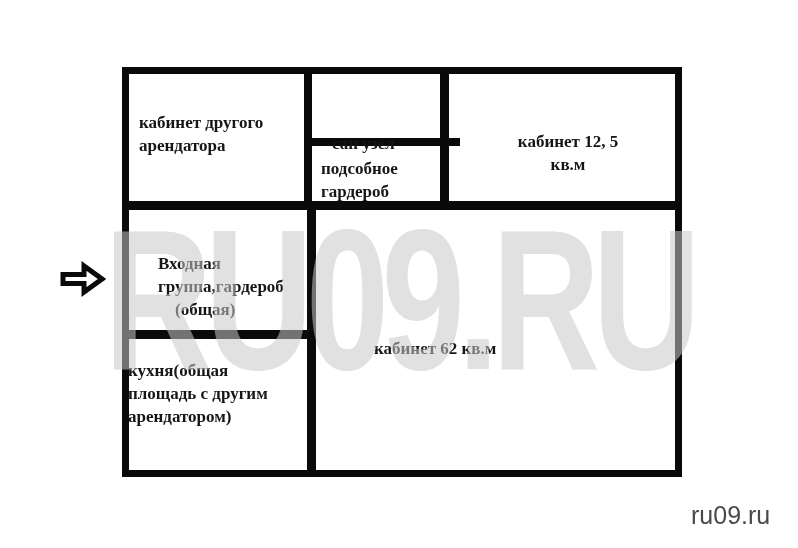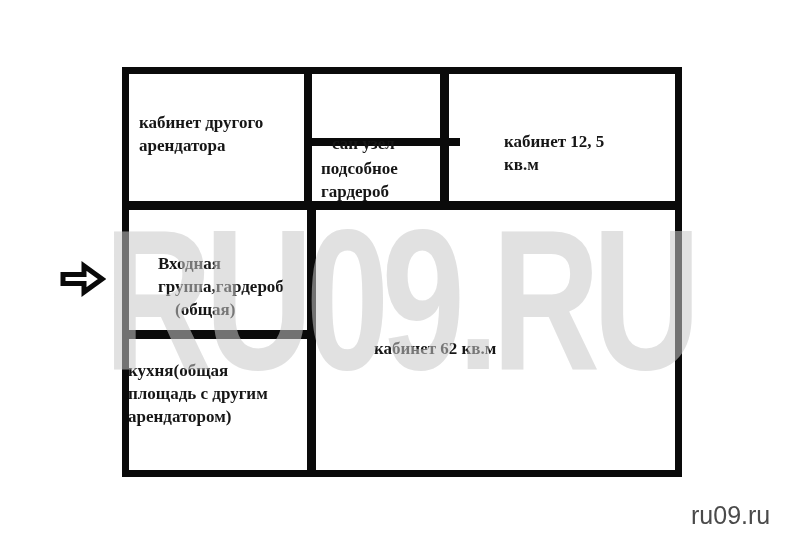--- a/index.html
+++ b/index.html
@@ -34,21 +34,21 @@
   .room-label {
     position: absolute;
     font-weight: bold;
     font-size: 17px;
     line-height: 23px;
     color: #161616;
   }
   #label-other-tenant { left: 139px; top: 111px; width: 170px; }
   #label-san          { left: 332px; top: 96px;  width: 110px; margin-top: 36px; }
   #label-utility      { left: 321px; top: 157px; width: 118px; }
-  #label-office12     { left: 504px; top: 130px; width: 128px; }
+  #label-office12     { left: 504px; top: 130px; width: 128px; text-align: center; }
   #label-entrance     { left: 158px; top: 252px; width: 152px; }
   #label-entrance .indent { padding-left: 17px; }
   #label-kitchen      { left: 128px; top: 359px; width: 168px; }
   #label-office62     { left: 374px; top: 337px; width: 220px; }
   
   #entrance-arrow {
     position: absolute;
     left: 60px; top: 261px;
     width: 46px; height: 36px;
   }

